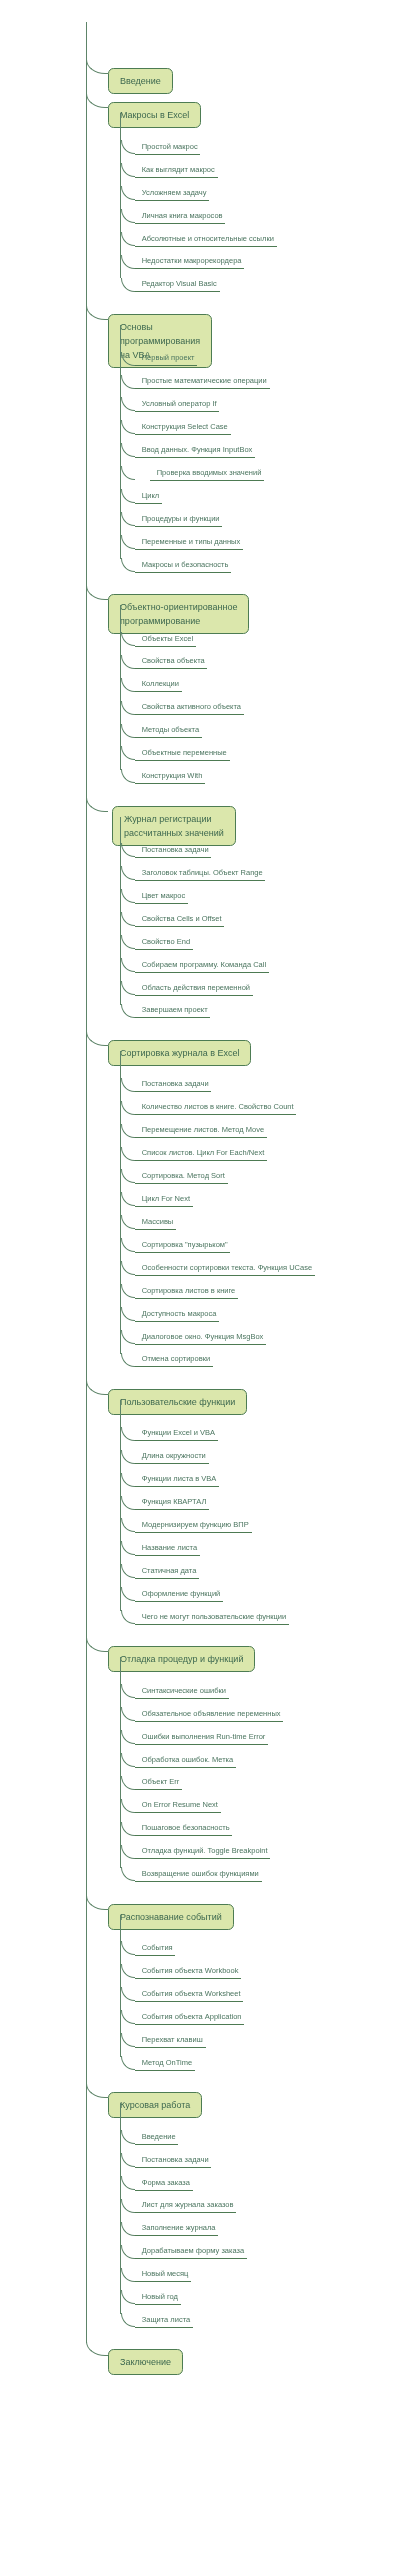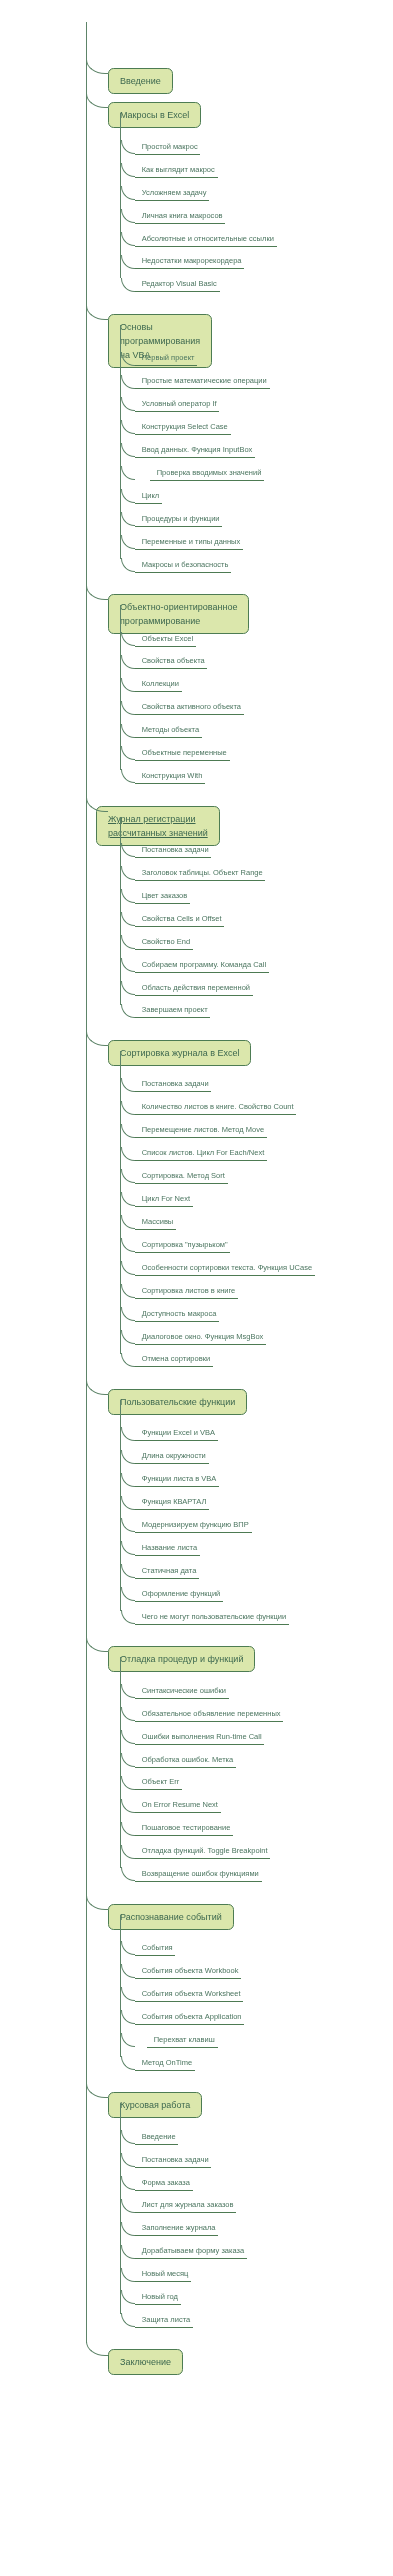--- a/index.html
+++ b/index.html
@@ -93,30 +93,30 @@
     <div class="curve" style="left: 121px; top: 678px; width: 14px; height: 14.2px; border-bottom-left-radius: 13.4px 14px;"></div>
     <div class="topic" style="left: 135px; top: 679px;">Коллекции</div>
     <div class="curve" style="left: 121px; top: 701px; width: 14px; height: 14.2px; border-bottom-left-radius: 13.4px 14px;"></div>
     <div class="topic" style="left: 135px; top: 702px;">Свойства активного объекта</div>
     <div class="curve" style="left: 121px; top: 724px; width: 14px; height: 14.2px; border-bottom-left-radius: 13.4px 14px;"></div>
     <div class="topic" style="left: 135px; top: 725px;">Методы объекта</div>
     <div class="curve" style="left: 121px; top: 746px; width: 14px; height: 14.2px; border-bottom-left-radius: 13.4px 14px;"></div>
     <div class="topic" style="left: 135px; top: 748px;">Объектные переменные</div>
     <div class="curve" style="left: 121px; top: 769px; width: 14px; height: 14.2px; border-bottom-left-radius: 13.4px 14px;"></div>
     <div class="topic" style="left: 135px; top: 771px;">Конструкция With</div>
-    <div class="node" style="left: 96px; top: 806px; text-decoration: underline;">Журнал регистрации
+    <div class="node" style="left: 112px; top: 806px;">Журнал регистрации
 рассчитанных значений</div>
     <div class="curve" style="left: 86px; top: 797px; width: 22px; height: 14.5px;"></div>
     <div class="vline" style="left: 120px; top: 817px; height: 188px;"></div>
     <div class="curve" style="left: 121px; top: 843px; width: 14px; height: 14.2px; border-bottom-left-radius: 13.4px 14px;"></div>
     <div class="topic" style="left: 135px; top: 845px;">Постановка задачи</div>
     <div class="curve" style="left: 121px; top: 866px; width: 14px; height: 14.2px; border-bottom-left-radius: 13.4px 14px;"></div>
     <div class="topic" style="left: 135px; top: 868px;">Заголовок таблицы. Объект Range</div>
     <div class="curve" style="left: 121px; top: 889px; width: 14px; height: 14.2px; border-bottom-left-radius: 13.4px 14px;"></div>
-    <div class="topic" style="left: 135px; top: 891px;">Цвет заказов</div>
+    <div class="topic" style="left: 135px; top: 891px;">Цвет макрос</div>
     <div class="curve" style="left: 121px; top: 912px; width: 14px; height: 14.2px; border-bottom-left-radius: 13.4px 14px;"></div>
     <div class="topic" style="left: 135px; top: 914px;">Свойства Cells и Offset</div>
     <div class="curve" style="left: 121px; top: 935px; width: 14px; height: 14.2px; border-bottom-left-radius: 13.4px 14px;"></div>
     <div class="topic" style="left: 135px; top: 937px;">Свойство End</div>
     <div class="curve" style="left: 121px; top: 958px; width: 14px; height: 14.2px; border-bottom-left-radius: 13.4px 14px;"></div>
     <div class="topic" style="left: 135px; top: 960px;">Собираем программу. Команда Call</div>
     <div class="curve" style="left: 121px; top: 981px; width: 14px; height: 14.2px; border-bottom-left-radius: 13.4px 14px;"></div>
     <div class="topic" style="left: 135px; top: 983px;">Область действия переменной</div>
     <div class="curve" style="left: 121px; top: 1004px; width: 14px; height: 14.2px; border-bottom-left-radius: 13.4px 14px;"></div>
     <div class="topic" style="left: 135px; top: 1005px;">Завершаем проект</div>
@@ -171,46 +171,46 @@
     <div class="curve" style="left: 121px; top: 1610px; width: 14px; height: 14.2px; border-bottom-left-radius: 13.4px 14px;"></div>
     <div class="topic" style="left: 135px; top: 1612px;">Чего не могут пользовательские функции</div>
     <div class="node" style="left: 108px; top: 1646px;">Отладка процедур и функций</div>
     <div class="curve" style="left: 86px; top: 1637px; width: 22px; height: 14.5px;"></div>
     <div class="vline" style="left: 120px; top: 1657px; height: 211px;"></div>
     <div class="curve" style="left: 121px; top: 1684px; width: 14px; height: 14.2px; border-bottom-left-radius: 13.4px 14px;"></div>
     <div class="topic" style="left: 135px; top: 1686px;">Синтаксические ошибки</div>
     <div class="curve" style="left: 121px; top: 1707px; width: 14px; height: 14.2px; border-bottom-left-radius: 13.4px 14px;"></div>
     <div class="topic" style="left: 135px; top: 1709px;">Обязательное объявление переменных</div>
     <div class="curve" style="left: 121px; top: 1730px; width: 14px; height: 14.2px; border-bottom-left-radius: 13.4px 14px;"></div>
-    <div class="topic" style="left: 135px; top: 1732px;">Ошибки выполнения Run-time Call</div>
+    <div class="topic" style="left: 135px; top: 1732px;">Ошибки выполнения Run-time Error</div>
     <div class="curve" style="left: 121px; top: 1753px; width: 14px; height: 14.2px; border-bottom-left-radius: 13.4px 14px;"></div>
     <div class="topic" style="left: 135px; top: 1755px;">Обработка ошибок. Метка</div>
     <div class="curve" style="left: 121px; top: 1776px; width: 14px; height: 14.2px; border-bottom-left-radius: 13.4px 14px;"></div>
     <div class="topic" style="left: 135px; top: 1777px;">Объект Err</div>
     <div class="curve" style="left: 121px; top: 1799px; width: 14px; height: 14.2px; border-bottom-left-radius: 13.4px 14px;"></div>
     <div class="topic" style="left: 135px; top: 1800px;">On Error Resume Next</div>
     <div class="curve" style="left: 121px; top: 1822px; width: 14px; height: 14.2px; border-bottom-left-radius: 13.4px 14px;"></div>
-    <div class="topic" style="left: 135px; top: 1823px;">Пошаговое тестирование</div>
+    <div class="topic" style="left: 135px; top: 1823px;">Пошаговое безопасность</div>
     <div class="curve" style="left: 121px; top: 1845px; width: 14px; height: 14.2px; border-bottom-left-radius: 13.4px 14px;"></div>
     <div class="topic" style="left: 135px; top: 1846px;">Отладка функций. Toggle Breakpoint</div>
     <div class="curve" style="left: 121px; top: 1867px; width: 14px; height: 14.2px; border-bottom-left-radius: 13.4px 14px;"></div>
     <div class="topic" style="left: 135px; top: 1869px;">Возвращение ошибок функциями</div>
     <div class="node" style="left: 108px; top: 1904px;">Распознавание событий</div>
     <div class="curve" style="left: 86px; top: 1895px; width: 22px; height: 14.5px;"></div>
     <div class="vline" style="left: 120px; top: 1915px; height: 142px;"></div>
     <div class="curve" style="left: 121px; top: 1941px; width: 14px; height: 14.2px; border-bottom-left-radius: 13.4px 14px;"></div>
     <div class="topic" style="left: 135px; top: 1943px;">События</div>
     <div class="curve" style="left: 121px; top: 1964px; width: 14px; height: 14.2px; border-bottom-left-radius: 13.4px 14px;"></div>
     <div class="topic" style="left: 135px; top: 1966px;">События объекта Workbook</div>
     <div class="curve" style="left: 121px; top: 1987px; width: 14px; height: 14.2px; border-bottom-left-radius: 13.4px 14px;"></div>
     <div class="topic" style="left: 135px; top: 1989px;">События объекта Worksheet</div>
     <div class="curve" style="left: 121px; top: 2010px; width: 14px; height: 14.2px; border-bottom-left-radius: 13.4px 14px;"></div>
     <div class="topic" style="left: 135px; top: 2012px;">События объекта Application</div>
     <div class="curve" style="left: 121px; top: 2033px; width: 14px; height: 14.2px; border-bottom-left-radius: 13.4px 14px;"></div>
-    <div class="topic" style="left: 135px; top: 2035px; margin-left: 12px;">Перехват клавиш</div>
+    <div class="topic" style="left: 135px; top: 2035px;">Перехват клавиш</div>
     <div class="curve" style="left: 121px; top: 2056px; width: 14px; height: 14.2px; border-bottom-left-radius: 13.4px 14px;"></div>
     <div class="topic" style="left: 135px; top: 2058px;">Метод OnTime</div>
     <div class="node" style="left: 108px; top: 2092px;">Курсовая работа</div>
     <div class="curve" style="left: 86px; top: 2083px; width: 22px; height: 14.5px;"></div>
     <div class="vline" style="left: 120px; top: 2103px; height: 211px;"></div>
     <div class="curve" style="left: 121px; top: 2130px; width: 14px; height: 14.2px; border-bottom-left-radius: 13.4px 14px;"></div>
     <div class="topic" style="left: 135px; top: 2132px;">Введение</div>
     <div class="curve" style="left: 121px; top: 2153px; width: 14px; height: 14.2px; border-bottom-left-radius: 13.4px 14px;"></div>
     <div class="topic" style="left: 135px; top: 2155px;">Постановка задачи</div>
     <div class="curve" style="left: 121px; top: 2176px; width: 14px; height: 14.2px; border-bottom-left-radius: 13.4px 14px;"></div>

